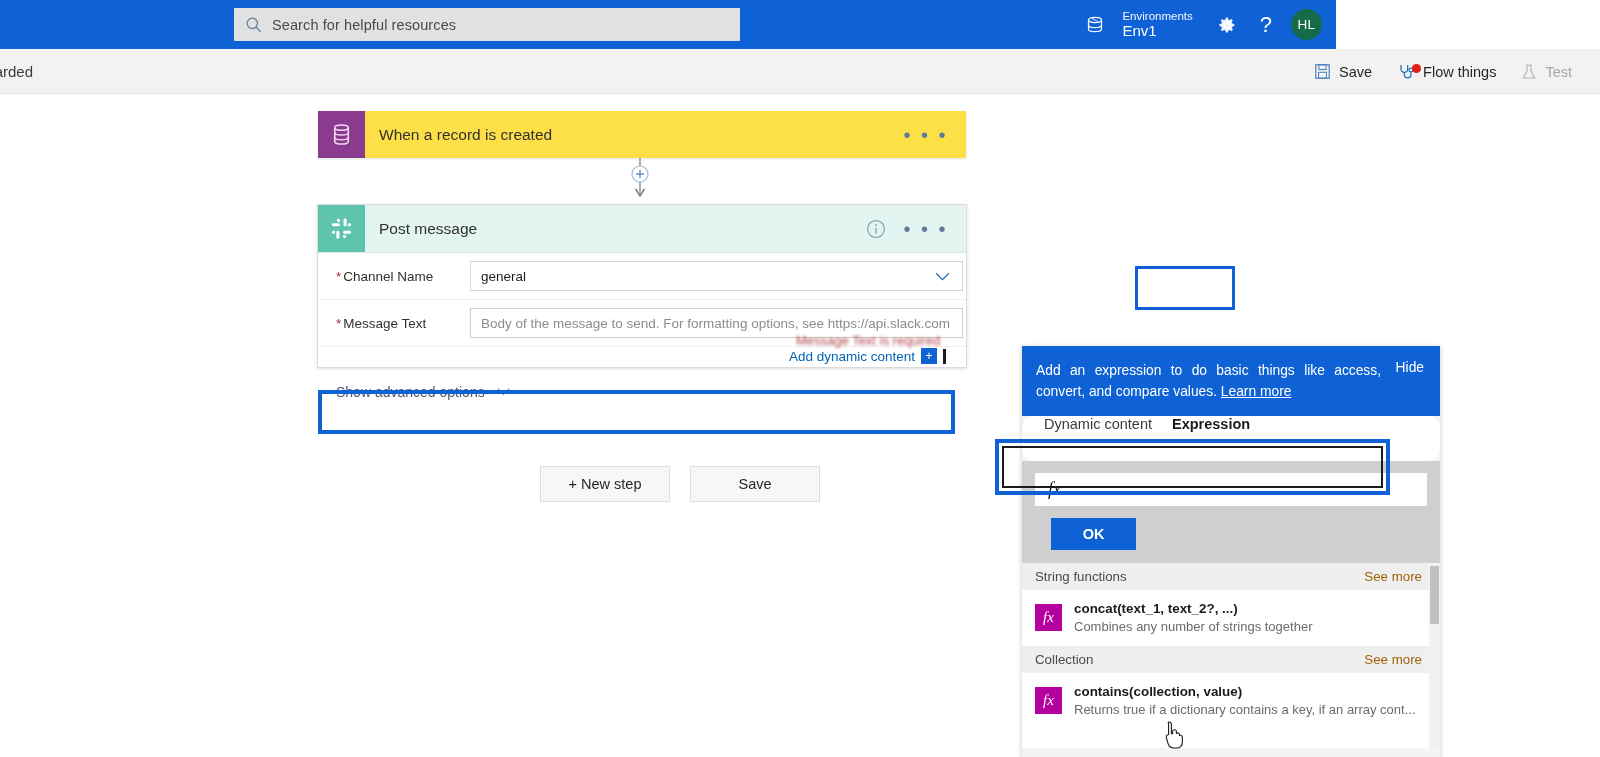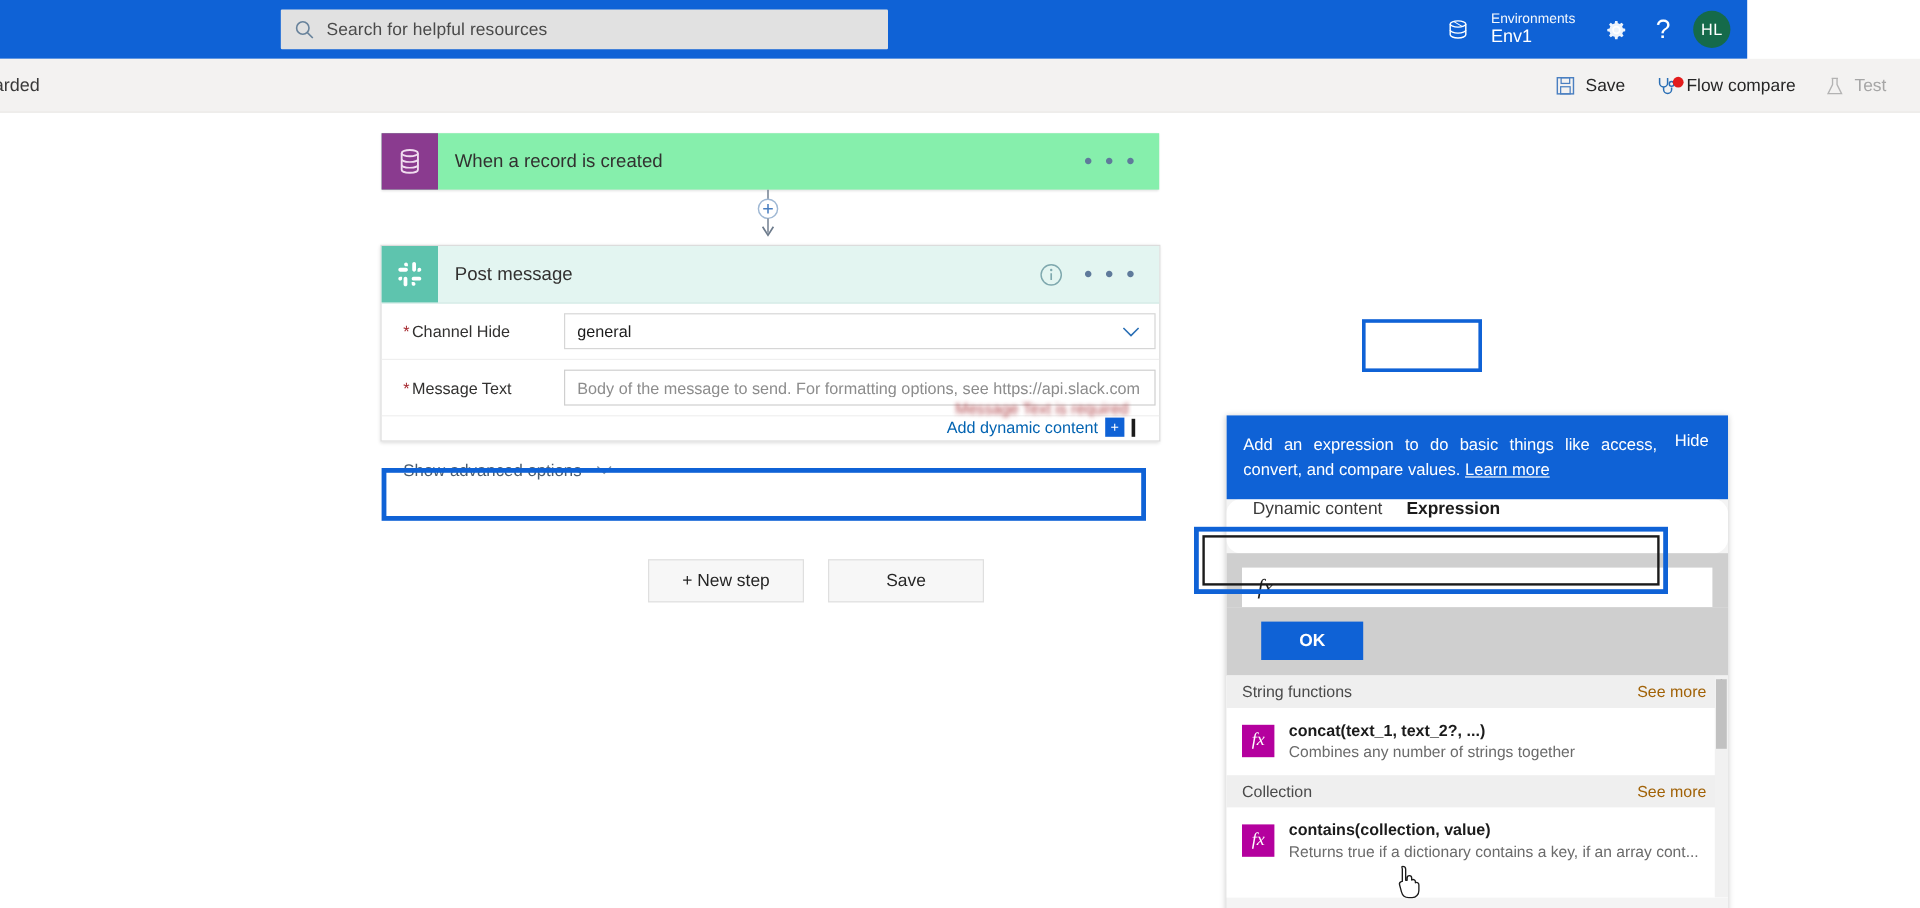--- a/index.html
+++ b/index.html
@@ -6,21 +6,21 @@
   html, body {
     width: 1600px; height: 757px;
     font-family: "Liberation Sans", sans-serif;
     background: #ffffff;
     overflow: hidden;
   }
   .app { position: relative; width: 1600px; height: 757px; background:#fff; }
 
   
   .topbar {
-    position: absolute; left:0; top:0; width:1456px; height:49px;
+    position: absolute; left:0; top:0; width:1336px; height:49px;
     background:#0f62d6; display:flex; align-items:center;
   }
   .search-box {
     position:absolute; left:234px; top:8px; width:506px; height:33px;
     background:#e1e1e1; display:flex; align-items:center; padding:0 10px;
     border-radius:1px;
   }
   .search-icon { width:20px; height:20px; margin-right:8px; flex:none; opacity:.8; }
   .search-placeholder { font-size:14.5px; color:#4a4a4a; letter-spacing:.1px; }
 
@@ -49,21 +49,21 @@
   .tb-btn { display:flex; align-items:center; gap:7px; padding:6px 10px; cursor:pointer; font-size:14.5px; color:#262626; position:relative;}
   .tb-btn.disabled { color:#a6a6a6; cursor:default; }
   .tb-badge { position:absolute; width:9px; height:9px; border-radius:50%; background:#e31c1c; top:8px; left:26px; }
 
   
   .canvas { position:absolute; left:0; top:94px; width:1600px; height:663px; background:#ffffff; }
 
   
   .node-trigger {
     position:absolute; left:318px; top:17px; width:648px; height:47px;
-    background:#86efac; display:flex; align-items:center;
+    background:#fde047; display:flex; align-items:center;
     box-shadow:0 1px 2px rgba(0,0,0,.12);
   }
   .node-icon {
     width:47px; height:47px; flex:none; display:flex; align-items:center; justify-content:center;
   }
   .icon-purple { background:#8a3b8f; }
   .node-title { font-size:15.5px; color:#323130; padding-left:14px; flex:1; }
   .ellipsis { color:#5f7a9b; font-size:20px; letter-spacing:2.5px; padding-right:18px; cursor:pointer; line-height:1;}
 
   
@@ -255,21 +255,21 @@
         <span>Save</span>
       </div>
 
       <div class="tb-btn">
         <svg width="20" height="20" viewBox="0 0 24 24">
           <path d="M6 3.5v5a4 4 0 0 0 8 0v-5" fill="none" stroke="#2a6fb5" stroke-width="1.5"></path>
           <path d="M10 12.5v2.5a4 4 0 0 0 8 0v-2" fill="none" stroke="#2a6fb5" stroke-width="1.5"></path>
           <circle cx="18" cy="9.5" r="2.3" fill="none" stroke="#2a6fb5" stroke-width="1.5"></circle>
         </svg>
         <span class="tb-badge"></span>
-        <span>Flow compare</span>
+        <span>Flow things</span>
       </div>
 
       <div class="tb-btn disabled">
         <svg width="18" height="18" viewBox="0 0 24 24">
           <path d="M9.5 3v7L4.5 20h15L14.5 10V3" fill="none" stroke="#b3b3b3" stroke-width="1.5"></path>
           <line x1="8.5" y1="3" x2="15.5" y2="3" stroke="#b3b3b3" stroke-width="1.5"></line>
         </svg>
         <span>Test</span>
       </div>
     </div>
@@ -314,21 +314,21 @@
         <svg class="info-icon" viewBox="0 0 24 24">
           <circle cx="12" cy="12" r="9.2" fill="none" stroke="#7fa8ae" stroke-width="1.3"></circle>
           <circle cx="12" cy="7.6" r="1.1" fill="#7fa8ae"></circle>
           <line x1="12" y1="10.6" x2="12" y2="16.8" stroke="#7fa8ae" stroke-width="1.5"></line>
         </svg>
         <div class="ellipsis">• • •</div>
       </div>
 
       <div class="field-row">
         <div class="field-label">
-          <span class="req-star">*</span><span>Channel Hide</span>
+          <span class="req-star">*</span><span>Channel Name</span>
         </div>
         <div class="field-input">
           <span>general</span>
           <svg class="chev" viewBox="0 0 24 24">
             <path d="M4 8 L12 16 L20 8" fill="none" stroke="#2a6fb5" stroke-width="1.7"></path>
           </svg>
         </div>
       </div>
 
       <div class="field-row">

